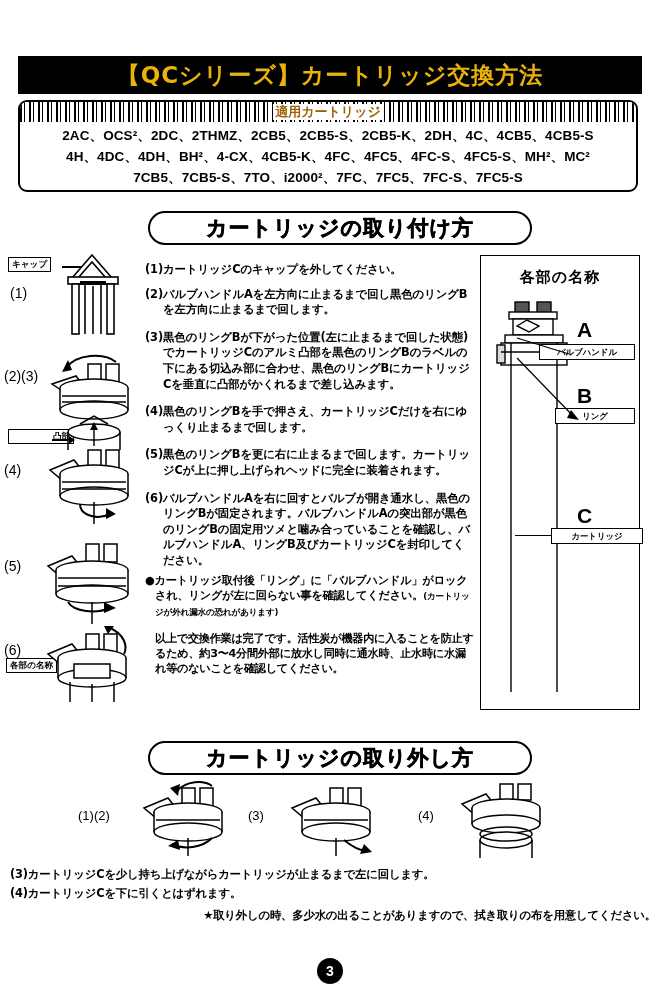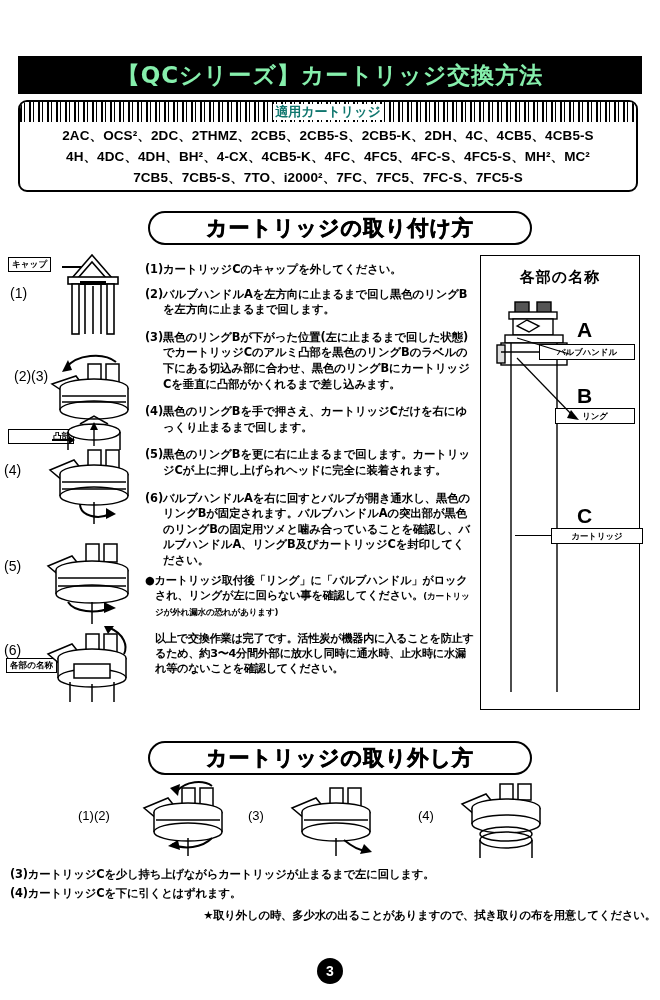--- a/index.html
+++ b/index.html
@@ -23,21 +23,21 @@
   }
 
   
   .title-bar {
     position: absolute;
     left: 18px;
     top: 56px;
     width: 624px;
     height: 38px;
     background: #000;
-    color: #86efac;
+    color: #eab308;
     display: flex;
     align-items: center;
     justify-content: center;
     letter-spacing: 1px;
   }
   .title-bar .title-text {
     font-size: 23px;
     font-weight: bold;
     white-space: nowrap;
   }
@@ -64,21 +64,21 @@
     background: repeating-linear-gradient(
         90deg,
         #000 0px, #000 2px, #fff 2px, #fff 4px,
         #000 4px, #000 5px, #fff 5px, #fff 9px);
     display: flex;
     align-items: center;
     justify-content: center;
   }
   .cart-box-banner .banner-label {
     background: #fff;
-    color: #0f766e;
+    color: #a16207;
     font-size: 13px;
     font-weight: bold;
     padding: 0 2px;
     letter-spacing: 0px;
     line-height: 16px;
     white-space: nowrap;
   }
   .cart-list {
     position: absolute;
     top: 23px;
@@ -349,21 +349,21 @@
         <rect x="6" y="27" width="50" height="7" fill="#fff"></rect>
         <rect x="10" y="34" width="7" height="50" fill="#fff"></rect>
         <rect x="45" y="34" width="7" height="50" fill="#fff"></rect>
         <line x1="23" y1="34" x2="23" y2="84"></line>
         <line x1="39" y1="34" x2="39" y2="84"></line>
         <line x1="31" y1="36" x2="31" y2="84"></line>
         <rect x="18" y="31" width="26" height="4" fill="#000" stroke="none"></rect>
       </g>
     </svg>
 
-    <div class="step-label" style="left:14px; top:118px;">(2)(3)</div>
+    <div class="step-label" style="left:4px; top:118px;">(2)(3)</div>
     <div class="callout" style="left:8px; top:179px;padding-left:44px;">凸部</div>
     <div class="leader" style="left:52px; top:189px; width:22px;"></div>
     <svg width="92" height="110" viewBox="0 0 92 110" style="position:absolute; left:46px; top:100px;">
       <g fill="#fff" stroke="#000" stroke-width="1.5">
         <path d="M20 18 C30 4 58 2 70 12" fill="none" stroke-width="2"></path>
         <path d="M22 10 L16 22 L26 20 Z" fill="#000" stroke="none"></path>
         <rect x="42" y="14" width="13" height="20"></rect>
         <rect x="60" y="14" width="13" height="20"></rect>
         <path d="M6 34 L30 26 L36 34 L18 42 Z" fill="#fff"></path>
         <ellipse cx="48" cy="38" rx="34" ry="9"></ellipse>

